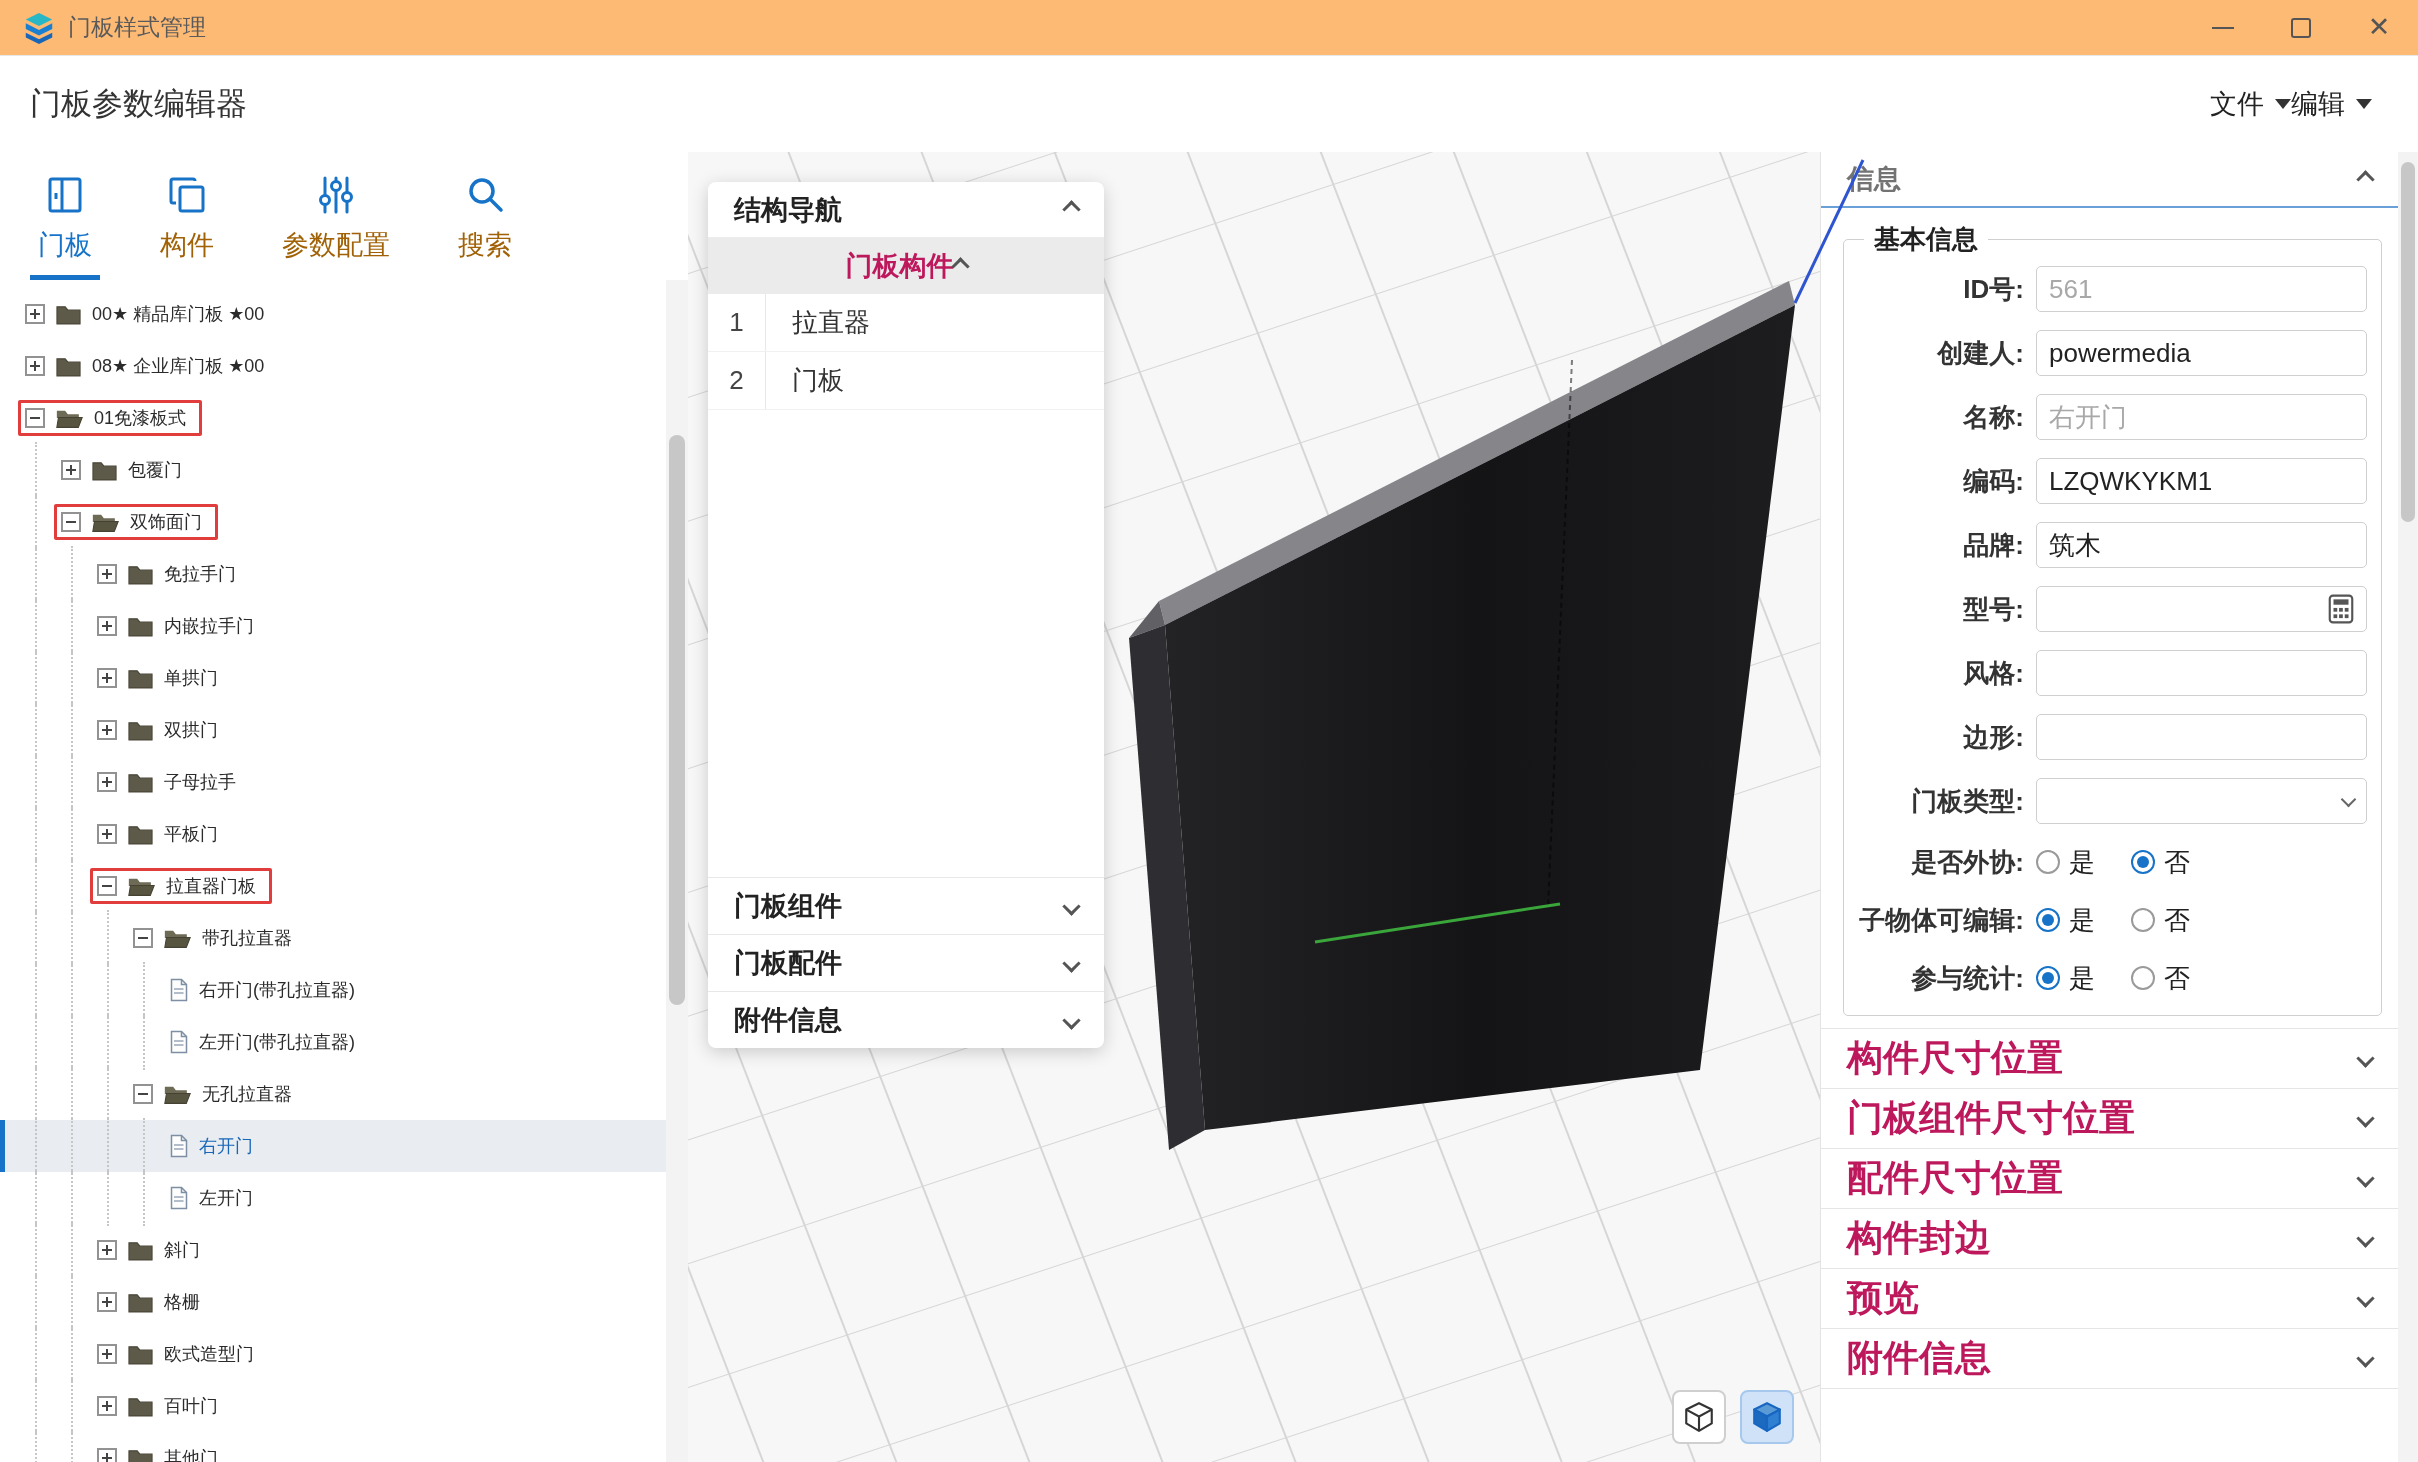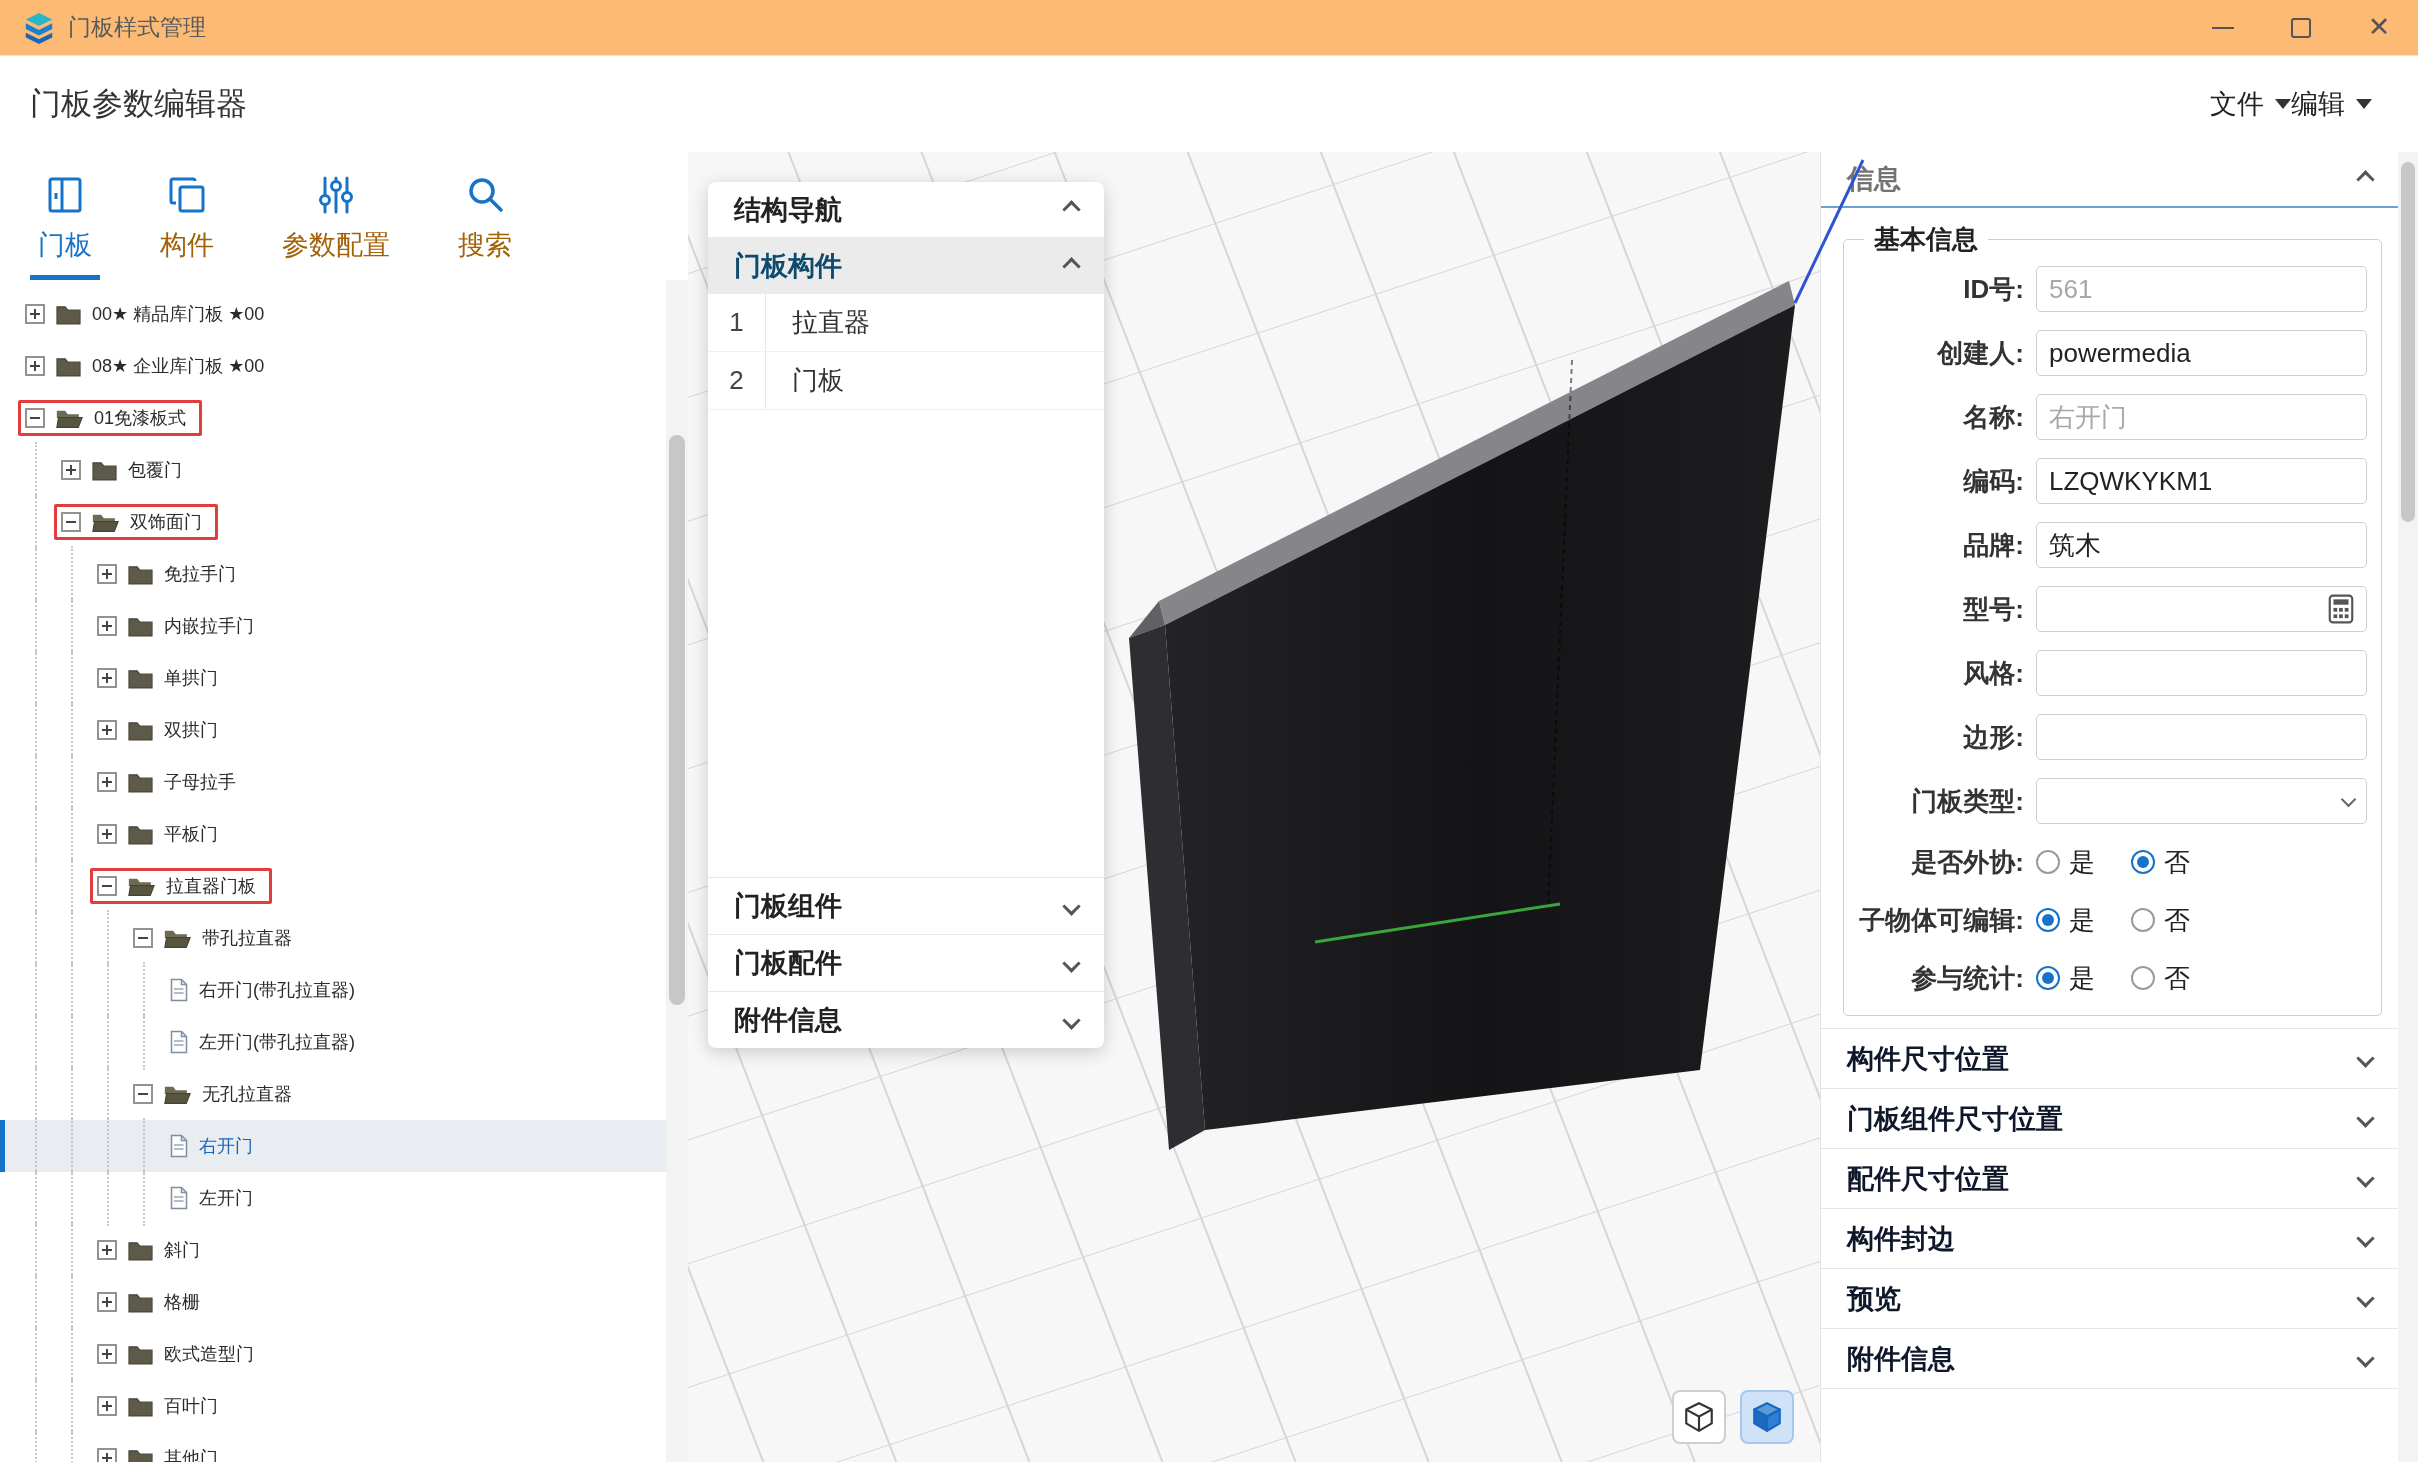--- a/index.html
+++ b/index.html
@@ -47,21 +47,21 @@
 .viewport{position:absolute;left:688px;top:152px;width:1132px;height:1310px;background:#f7f7f7;overflow:hidden;z-index:1}
 .grid3d{position:absolute;left:46%;top:40%;width:4400px;height:4400px;transform:translate(-50%,-50%) matrix(1,-0.33,0.36,0.93,0,0);background-image:linear-gradient(to right,#d6d6d6 1.5px,transparent 1.5px),linear-gradient(to bottom,#d6d6d6 1.5px,transparent 1.5px);background-size:118px 118px}
 .panel-svg{position:absolute;left:0;top:0}
 .vbtns{position:absolute;right:26px;bottom:18px;display:flex;gap:14px;z-index:6}
 .vbtn{width:54px;height:54px;border:2px solid #cfcfcf;border-radius:8px;background:#fff;display:flex;align-items:center;justify-content:center}
 .vbtn.active{background:#cfe2f8;border-color:#a6c8ec}
 .axis-overlay{position:absolute;left:0;top:0;z-index:40;pointer-events:none}
 
 .structpanel{position:absolute;left:708px;top:182px;width:396px;height:866px;background:#fff;border-radius:8px;box-shadow:0 4px 18px rgba(0,0,0,.18);z-index:10;display:flex;flex-direction:column;overflow:hidden}
 .sp-header{height:56px;flex:none;display:flex;align-items:center;justify-content:space-between;padding:0 26px;border-bottom:1px solid #ececec;font-size:27px;font-weight:bold;color:#222}
-.sp-section{height:56px;flex:none;display:flex;align-items:center;justify-content:space-between;padding:4px 26px;background:#ebebeb;color:#0c4a6e;font-size:27px;font-weight:bold}
+.sp-section{height:56px;flex:none;display:flex;align-items:center;justify-content:center;padding:4px 26px;background:#ebebeb;color:#be185d;font-size:27px;font-weight:bold}
 .sp-item{height:58px;flex:none;display:flex;align-items:stretch;border-bottom:1px solid #f1f1f1;font-size:26px;color:#333}
 .sp-item .idx{width:58px;display:flex;align-items:center;justify-content:center;border-right:1px solid #e8e8e8;color:#444;flex:none}
 .sp-item .lbl{display:flex;align-items:center;padding-left:26px}
 .sp-spacer{flex:1}
 .sp-collapsed{height:57px;flex:none;display:flex;align-items:center;justify-content:space-between;padding:0 26px;border-top:1px solid #e8e8e8;font-size:27px;font-weight:bold;color:#222}
 .chev{width:13px;height:13px;border-right:3px solid #555;border-bottom:3px solid #555;transform:rotate(45deg);flex:none}
 .chev.up{transform:rotate(-135deg)}
 
 .infopanel{position:absolute;left:1820px;top:152px;width:578px;bottom:0;background:#fff;border-left:1px solid #e4e4e4;z-index:5}
 .info-header{height:56px;display:flex;align-items:center;justify-content:space-between;padding:0 26px;border-bottom:2px solid #6aa0d8;color:#737373;font-weight:bold;font-size:27px}
@@ -73,21 +73,21 @@
 .fctl.muted{color:#a8a8a8}
 .fctl .tail{margin-left:auto;display:flex;align-items:center}
 .fctl .chev{border-color:#666;width:11px;height:11px;border-right-width:2.5px;border-bottom-width:2.5px;margin-top:-4px}
 .rrow{height:58px;display:flex;align-items:center}
 .ropts{display:flex;align-items:center}
 .ropt{display:flex;align-items:center;gap:9px;margin-right:36px;font-size:26px;color:#222}
 .radio{width:24px;height:24px;border:2px solid #9a9a9a;border-radius:50%;position:relative;flex:none;background:#fff}
 .radio.checked{border-color:#1673c8}
 .radio.checked::after{content:'';position:absolute;inset:4px;border-radius:50%;background:#1673c8}
 .accwrap{margin-top:12px;border-top:1px solid #e5e5e5}
-.acc{height:60px;display:flex;align-items:center;justify-content:space-between;padding:0 26px;border-bottom:1px solid #e5e5e5;font-size:27px;font-weight:bold;color:#0f172a}
+.acc{height:60px;display:flex;align-items:center;justify-content:space-between;padding:0 26px;border-bottom:1px solid #e5e5e5;font-size:36px;font-weight:bold;color:#be185d}
 .scroll-right{position:absolute;right:0;top:152px;bottom:0;width:20px;background:#f3f3f3;z-index:6}
 </style>
 </head>
 <body>
 
 <div class="titlebar">
   <span style="display:flex">
     <svg width="34" height="34" viewBox="0 0 36 36">
       <path d="M18 2 L32 9 L18 16 L4 9 Z" fill="#29b6c5"></path>
       <path d="M4 13 L18 20 L32 13 L32 19 L18 26 L4 19 Z" fill="#1a7fd0"></path>

